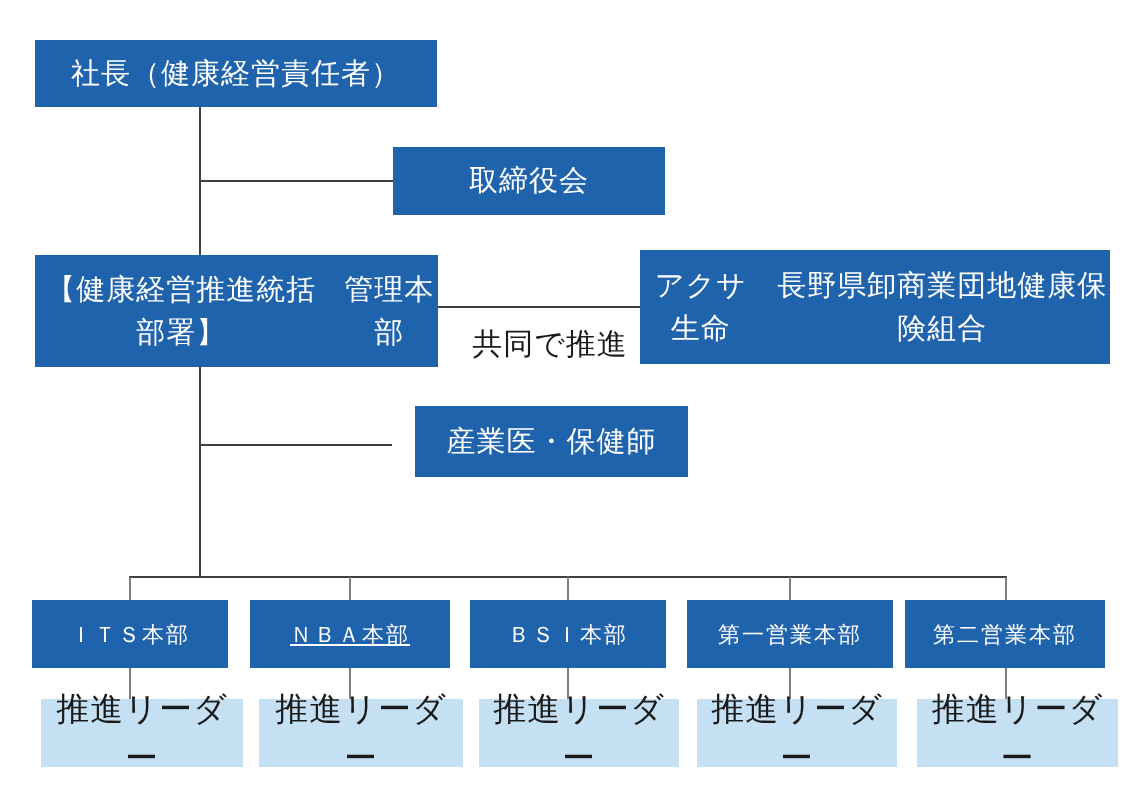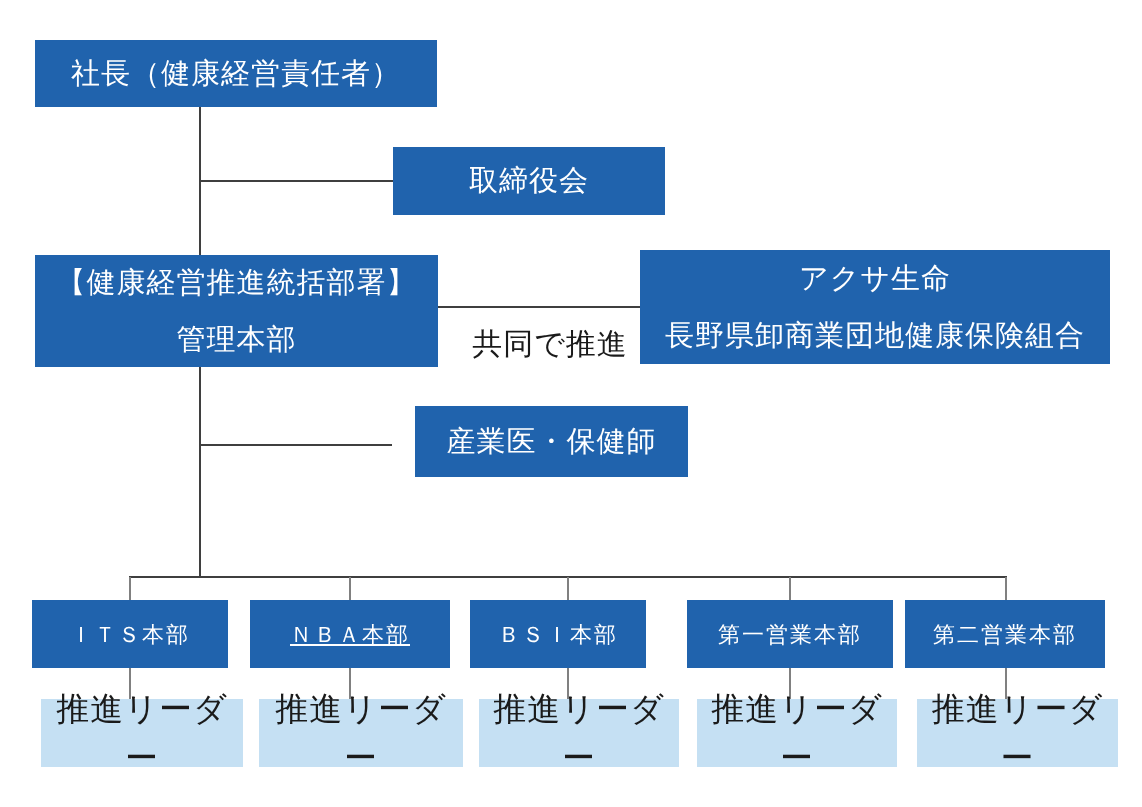--- a/index.html
+++ b/index.html
@@ -26,21 +26,21 @@
     background: var(--blue);
     color: #ffffff;
     display: flex;
     align-items: center;
     justify-content: center;
     text-align: center;
     font-size: 29px;
     letter-spacing: 1px;
     line-height: 1.5;
   }
-  .box.two-line { flex-direction: column; gap: 13px; }
+  .box.two-line { flex-direction: row; gap: 13px; }
   .box.light {
     background: var(--light-blue);
     color: var(--text-dark);
     font-size: 33px;
     margin-left: 11px;
   }
   .box.division { font-size: 22px; letter-spacing: 2px; }
   .free-label {
     position: absolute;
     color: var(--text-dark);
@@ -91,21 +91,21 @@
     <span>アクサ生命</span>
     <span>長野県卸商業団地健康保険組合</span>
   </div>
 
   <div class="free-label" style="left:445px; top:324px; width:210px;">共同で推進</div>
 
   <div class="box" style="left:415px; top:406px; width:273px; height:71px;">産業医・保健師</div>
 
   <div class="box division" style="left:32px; top:600px; width:196px; height:68px;">ＩＴＳ本部</div>
   <div class="box division" style="left:250px; top:600px; width:200px; height:68px;text-decoration:underline;">ＮＢＡ本部</div>
-  <div class="box division" style="left:470px; top:600px; width:176px; height:68px;">ＢＳＩ本部</div>
+  <div class="box division" style="left:470px; top:600px; width:196px; height:68px;">ＢＳＩ本部</div>
   <div class="box division" style="left:905px; top:600px; width:200px; height:68px;">第二営業本部</div>
   <div class="box division" style="left:687px; top:600px; width:206px; height:68px;">第一営業本部</div>
 
   <div class="box light" style="left:30px; top:699px; width:202px; height:68px;">推進リーダー</div>
   <div class="box light" style="left:248px; top:699px; width:204px; height:68px;">推進リーダー</div>
   <div class="box light" style="left:468px; top:699px; width:200px; height:68px;">推進リーダー</div>
   <div class="box light" style="left:686px; top:699px; width:200px; height:68px;">推進リーダー</div>
   <div class="box light" style="left:906px; top:699px; width:201px; height:68px;">推進リーダー</div>
 
 </div>

